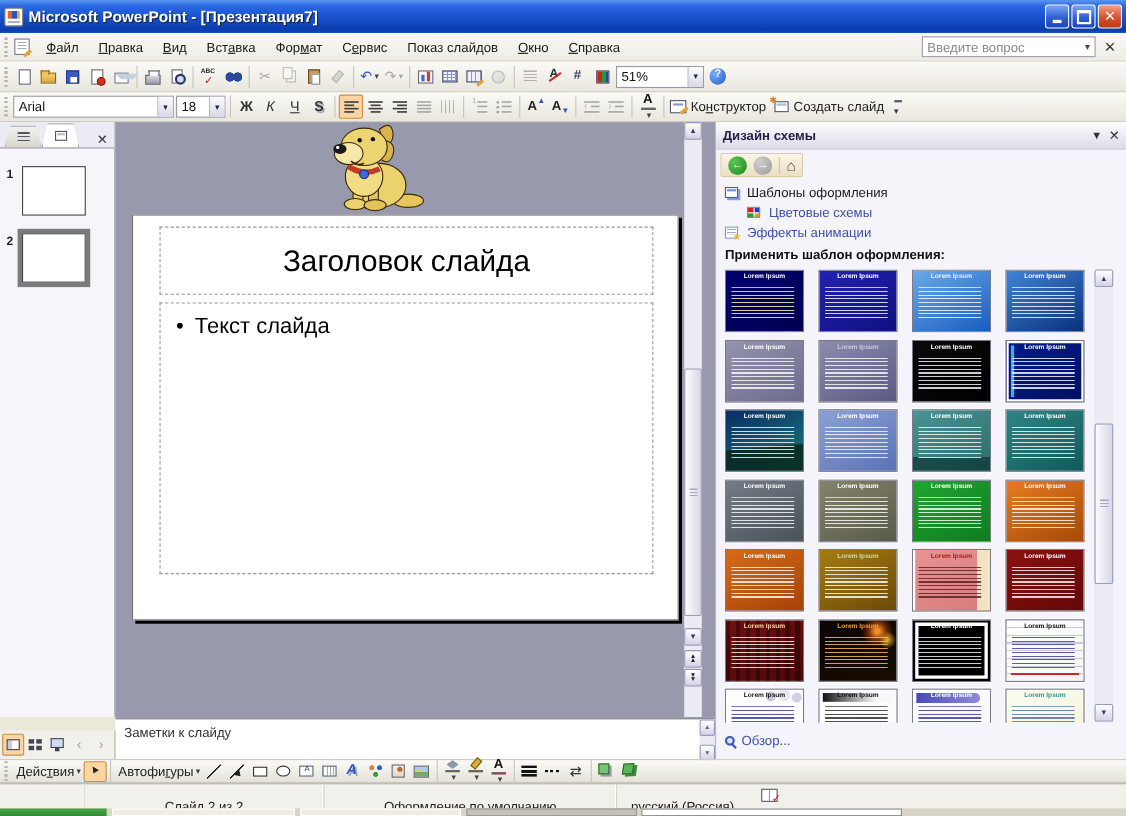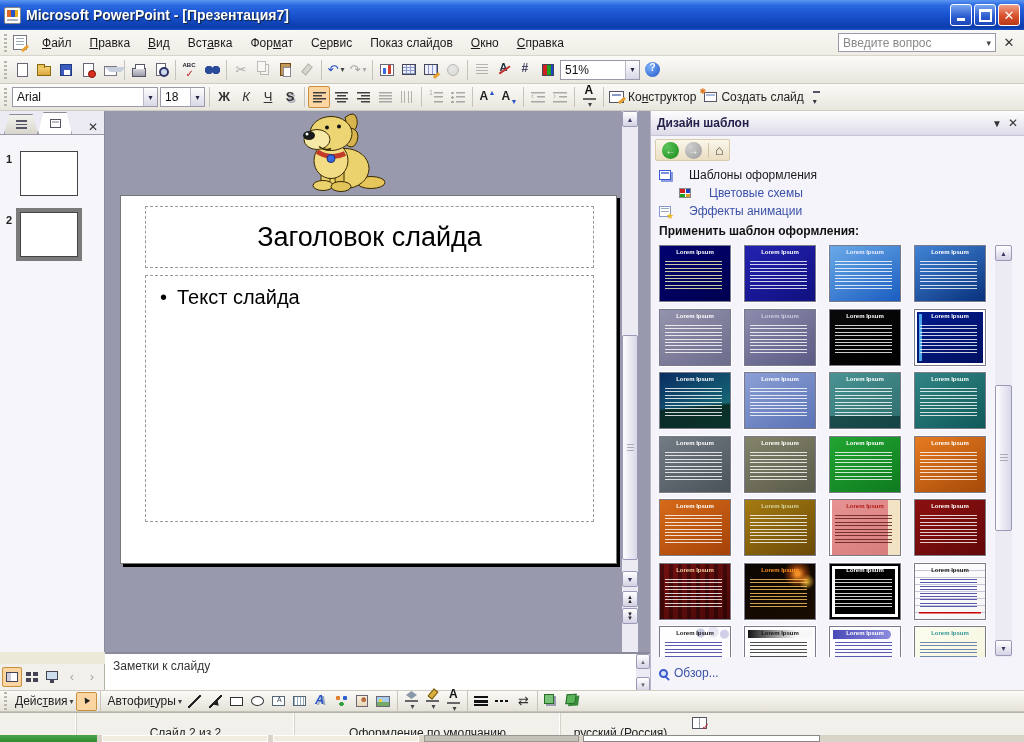--- a/index.html
+++ b/index.html
@@ -226,21 +226,21 @@
     background:linear-gradient(#fbf6ea,#ecdfc2);border:1px solid #d8cba8;border-radius:2px;padding:0 6px;}
   .nav-circle{width:17px;height:17px;border-radius:50%;display:flex;align-items:center;justify-content:center;
     color:#fff;font-size:10px;font-weight:bold;}
   .nav-back{background:radial-gradient(circle at 5px 5px,#5ac45a,#1a8a1a);}
   .nav-back::after{content:"\2190";}
   .nav-fwd{background:radial-gradient(circle at 5px 5px,#d0d0d0,#9a9a9a);}
   .nav-fwd::after{content:"\2192";}
   .nav-home{color:#444;font-size:14px;}
   .nav-home::after{content:"\2302";font-weight:bold;}
   .navsep{width:1px;height:15px;background:#d0c4a4;}
-  .tp-link{position:absolute;left:8px;display:flex;align-items:center;gap:18px;font-size:12px;color:#3a51a8;}
+  .tp-link{position:absolute;left:8px;display:flex;align-items:center;gap:8px;font-size:12px;color:#3a51a8;}
   .tp-link.current{color:#1a1a1a;}
   .i-tplink{width:12px;height:10px;background:#fff;border:1px solid #3a5ad0;box-shadow:2px 2px 0 #8a9ae0;}
   .i-tplink::before{content:"";position:absolute;left:1px;top:1px;right:1px;height:2px;background:#7a90e0;}
   .i-schemes{width:12px;height:10px;border:1px solid #888;background:linear-gradient(#d02020,#d02020) 0 0/5px 4px no-repeat,linear-gradient(#2040c0,#2040c0) 6px 0/5px 4px no-repeat,linear-gradient(#20a020,#20a020) 0 5px/5px 4px no-repeat,linear-gradient(#e0a020,#e0a020) 6px 5px/5px 4px no-repeat,#fff;}
   .i-effects{width:12px;height:11px;background:#fff;border:1px solid #8899cc;}
   .i-effects::before{content:"";position:absolute;left:1px;top:1px;right:1px;height:5px;background:repeating-linear-gradient(#9ab 0 1px,transparent 1px 2.5px);}
   .i-effects::after{content:"\2605";position:absolute;right:-4px;bottom:-5px;font-size:9px;color:#e8b820;}
   #tp-heading{position:absolute;left:8px;top:113px;font-size:12px;font-weight:bold;color:#111;}
   #tplgrid{position:absolute;left:8px;top:134px;width:340px;height:412px;overflow:hidden;}
   .tpl{position:relative;float:left;width:72px;height:57px;margin:0 13px 6.5px 0;border:1px solid #7a7a8a;
@@ -560,21 +560,21 @@
           <span class="dblarrow">
             <span>▼</span>
             <span>▼</span>
           </span>
         </span>
     </div>
   </div>
 
   <div id="taskpane">
     <div id="tp-header">
-      <span class="tp-title">Дизайн шаблон</span>
+      <span class="tp-title">Дизайн схемы</span>
       <span class="tp-btn first">▼</span>
       <span class="tp-btn" style="font-size:12px;font-weight:bold;">✕</span>
     </div>
     <div id="tp-nav">
       <span class="nav-circle nav-back"></span>
       <span class="nav-circle nav-fwd"></span>
       <span class="navsep"></span>
       <span class="nav-home"></span>
     </div>
     <div class="tp-link current" style="top:57px;">

